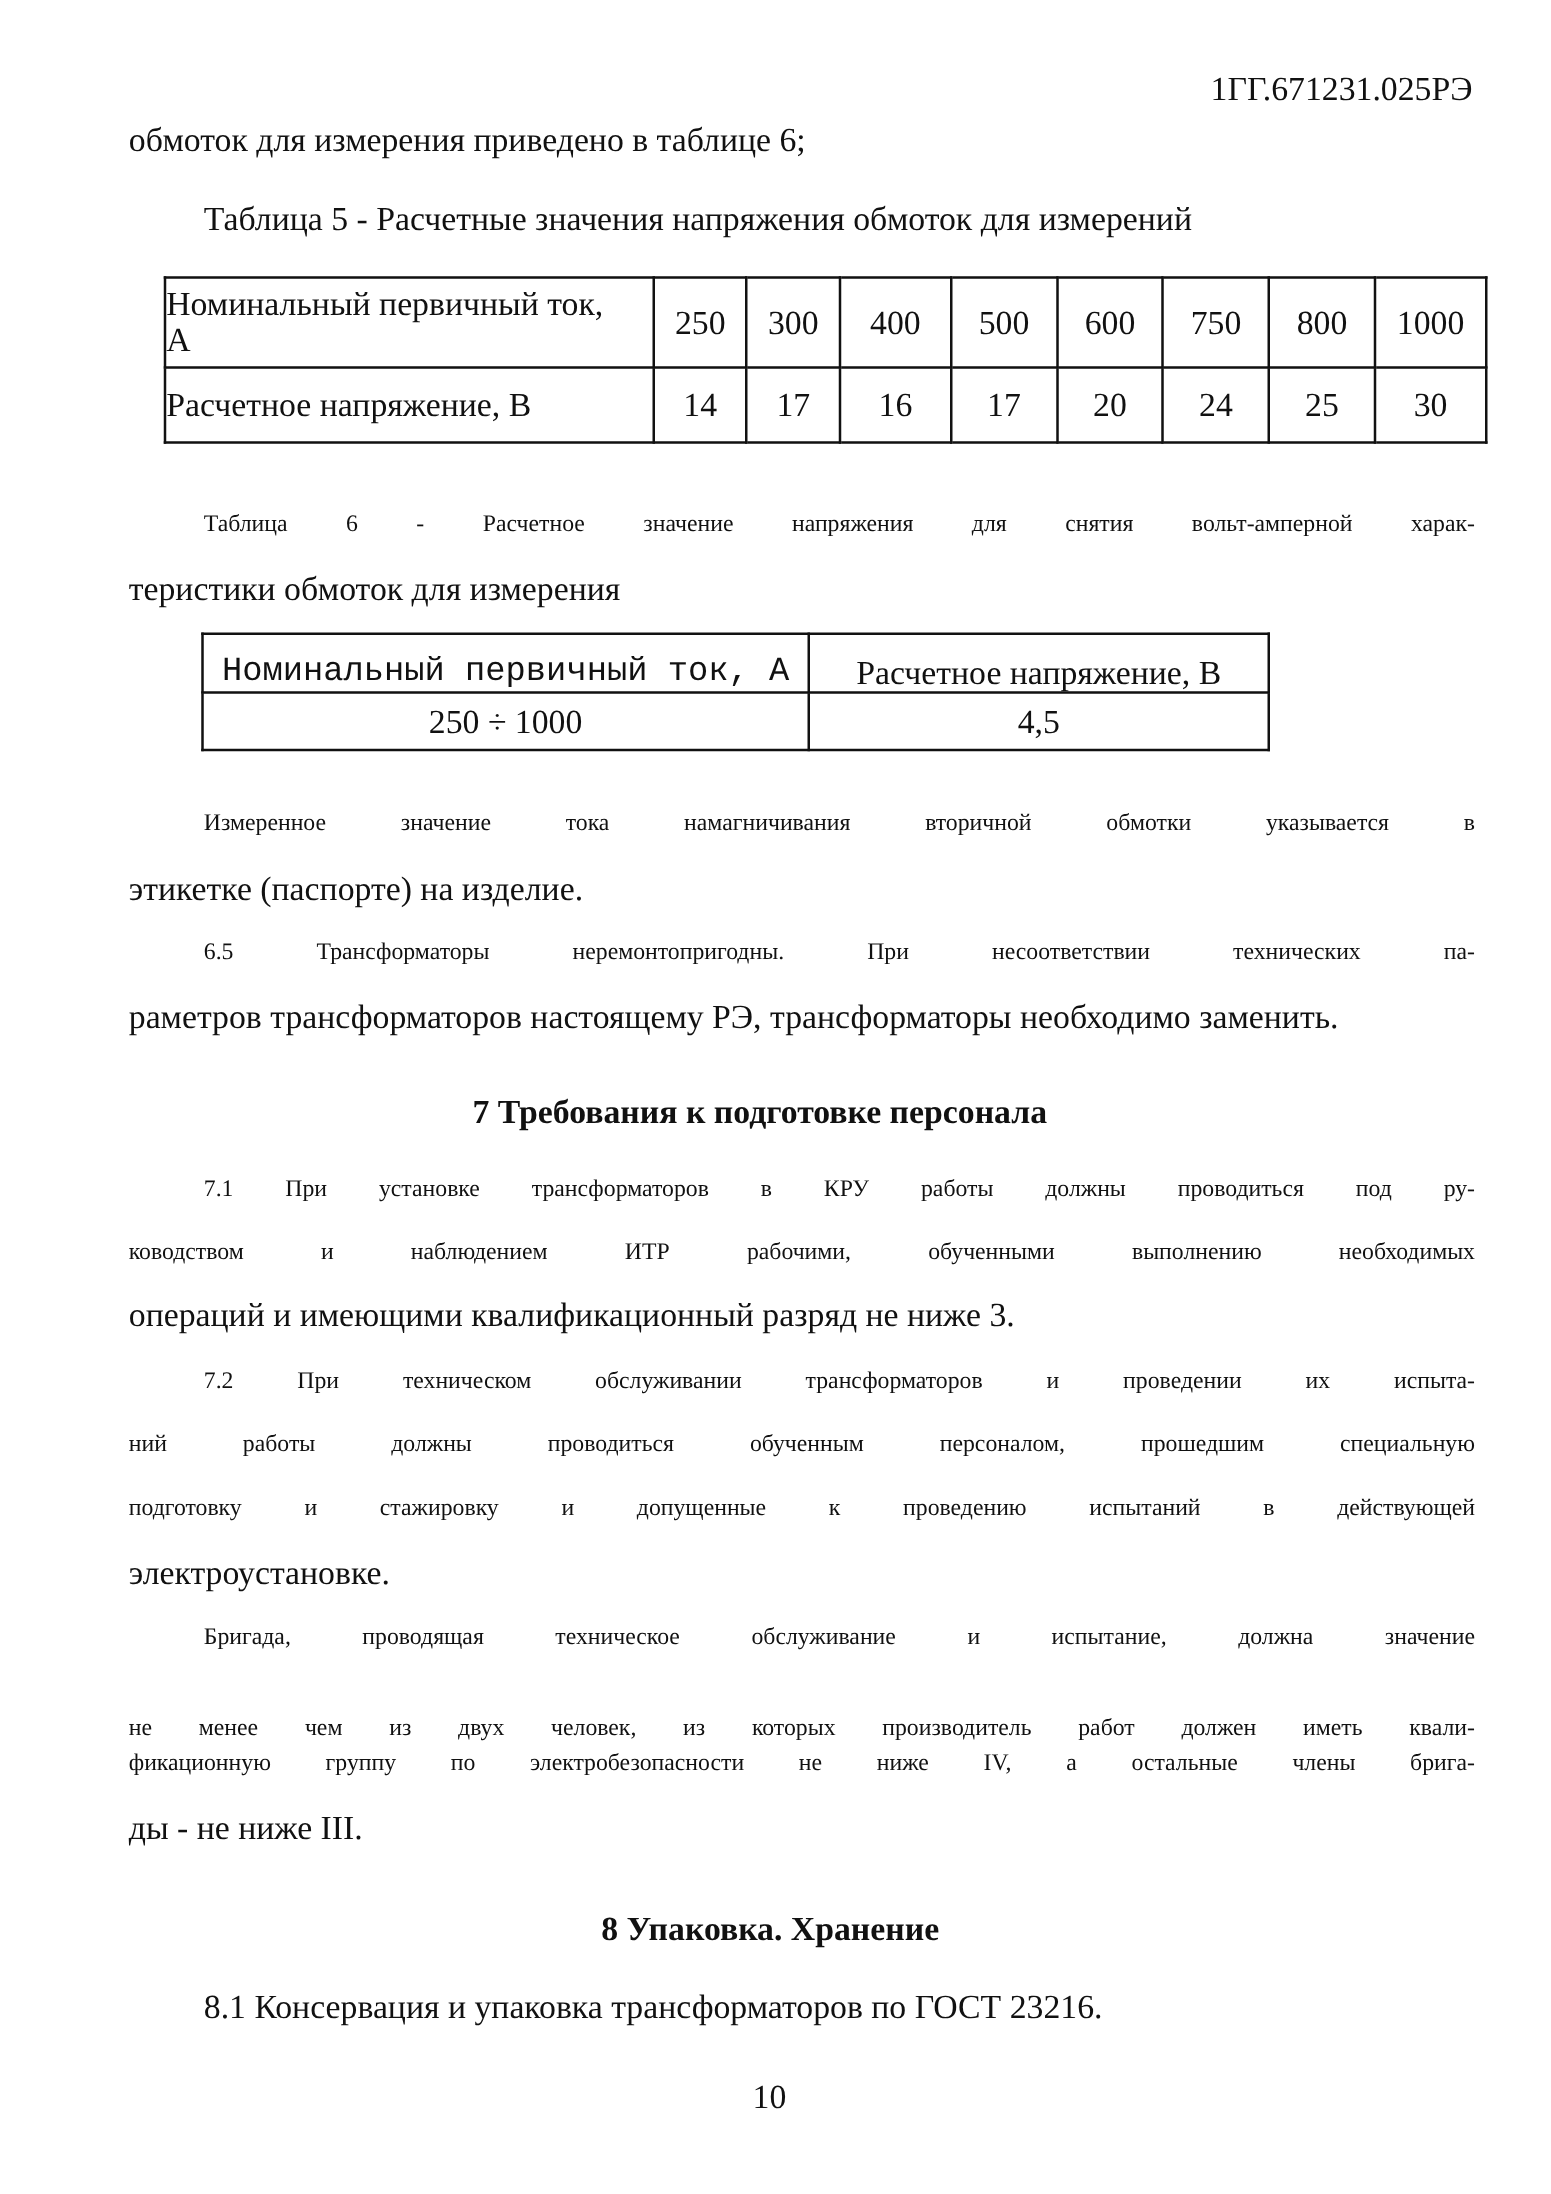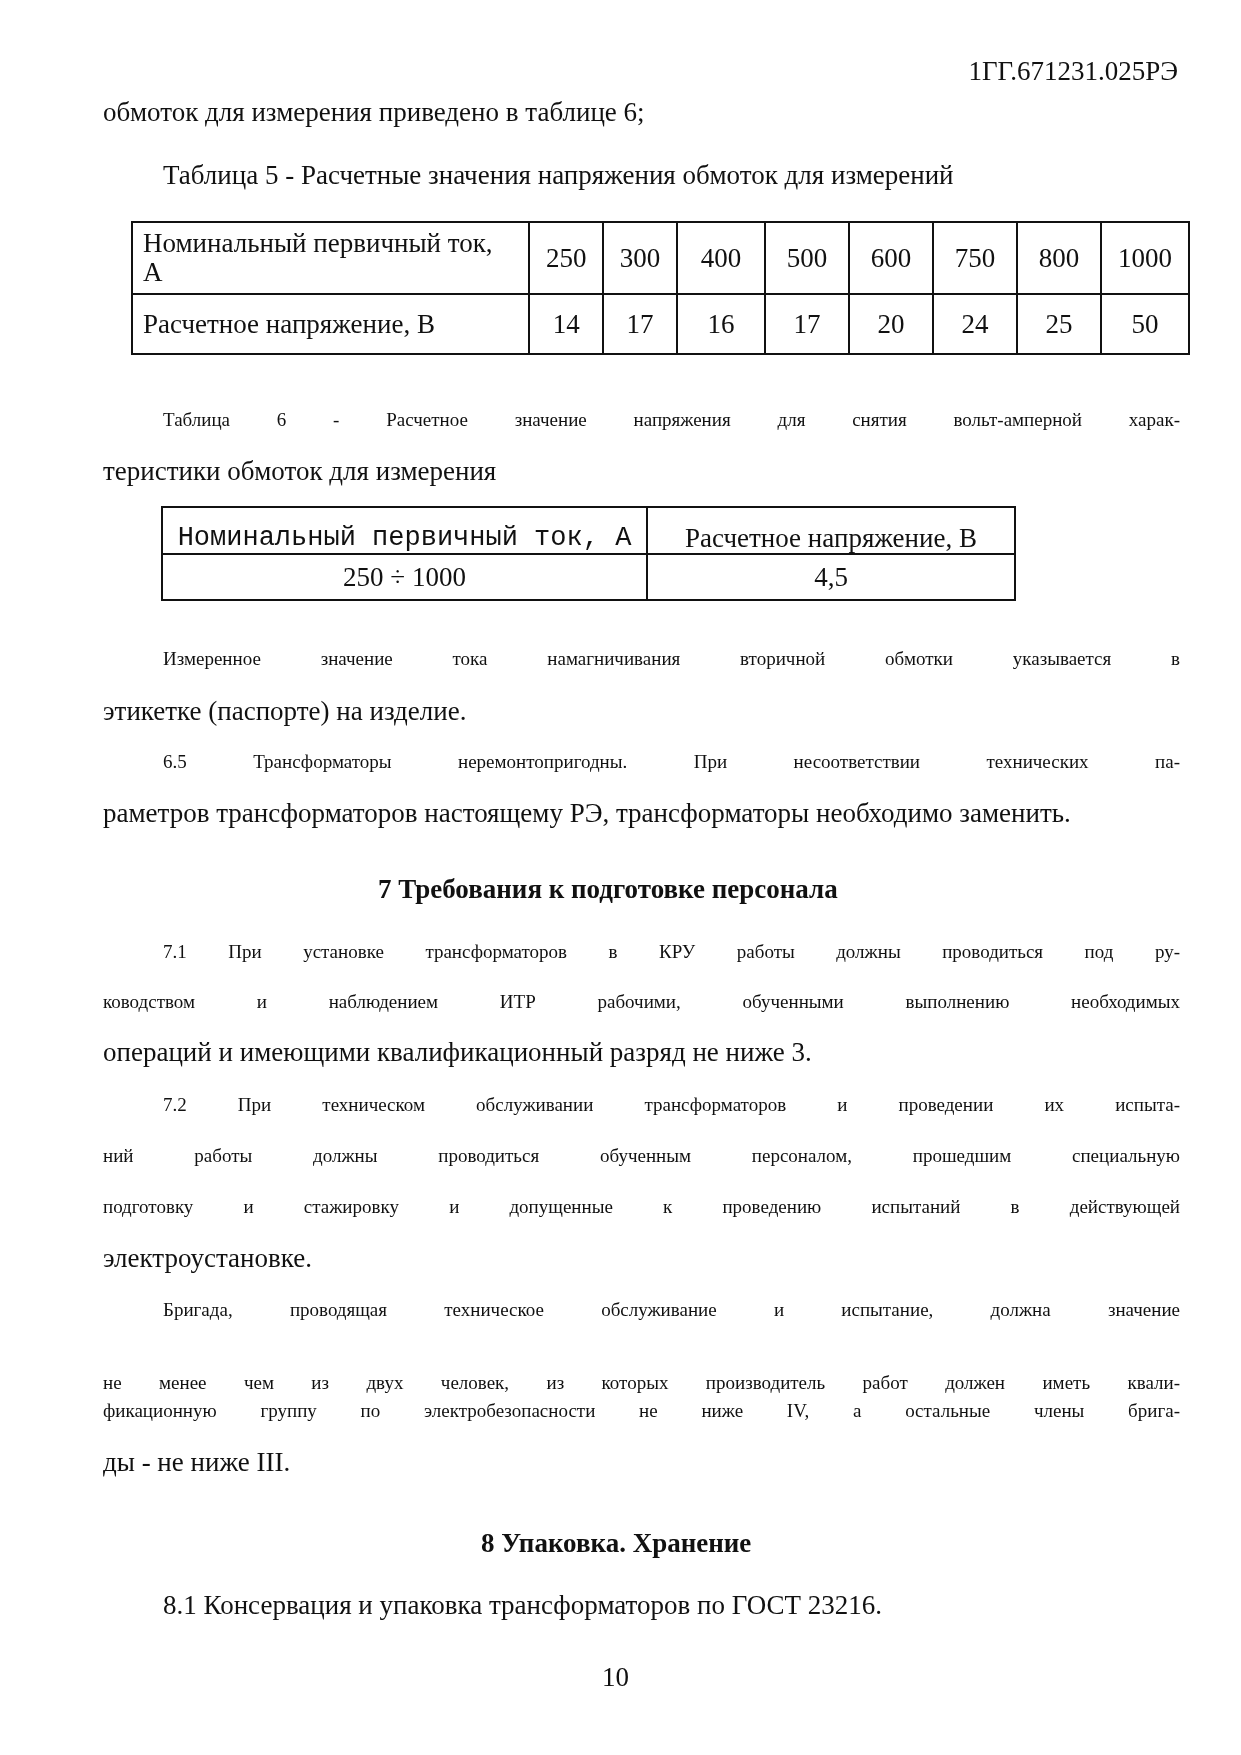--- a/index.html
+++ b/index.html
@@ -6,21 +6,21 @@
   body { width:1241px; height:1755px; position:relative; overflow:hidden;
          font-family:"Liberation Serif", "DejaVu Serif", serif; color:#111; }
   .abs { position:absolute; white-space:nowrap; }
   .txt { font-size:27px; line-height:30px; }
   .just { position:absolute; left:103px; width:1077px; font-size:19px; line-height:30px;
           text-align:justify; text-align-last:justify; white-space:nowrap; }
   .indent { left:163px; width:1017px; }
   .head { font-weight:bold; font-size:27px; }
   table { border-collapse:collapse; position:absolute; }
   td { border:2px solid #111; font-size:27px; line-height:29px; padding:0; text-align:center; vertical-align:middle; }
-  .t5 td.lbl { text-align:left; padding-left:10px; }
+  .t5 td.lbl { text-align:left; }
   .t5 td.num { width:70px; }
 </style>
 </head>
 <body>
 
 <div class="abs txt" style="right:63px; top:56px;">1ГГ.671231.025РЭ</div>
 
 <div class="abs txt" style="left:103px; top:97px;">обмоток для измерения приведено в таблице 6;</div>
 
 <div class="abs txt" style="left:163px; top:160px;">Таблица 5 - Расчетные значения напряжения обмоток для измерений</div>
@@ -43,21 +43,21 @@
   </tr>
   <tr style="height:60px;">
     <td class="lbl">Расчетное напряжение, В</td>
     <td>14</td>
     <td>17</td>
     <td>16</td>
     <td>17</td>
     <td>20</td>
     <td>24</td>
     <td>25</td>
-    <td>50</td>
+    <td>30</td>
   </tr>
 </tbody>
   </table>
 
 <div class="just indent" style="top:405px;">Таблица 6 - Расчетное значение напряжения для снятия вольт-амперной харак-</div>
 <div class="abs txt" style="left:103px; top:456px;">теристики обмоток для измерения</div>
 
 <table style="left:161px; top:506px; width:855px;">
   <tbody>
       <tr style="height:47px;">

